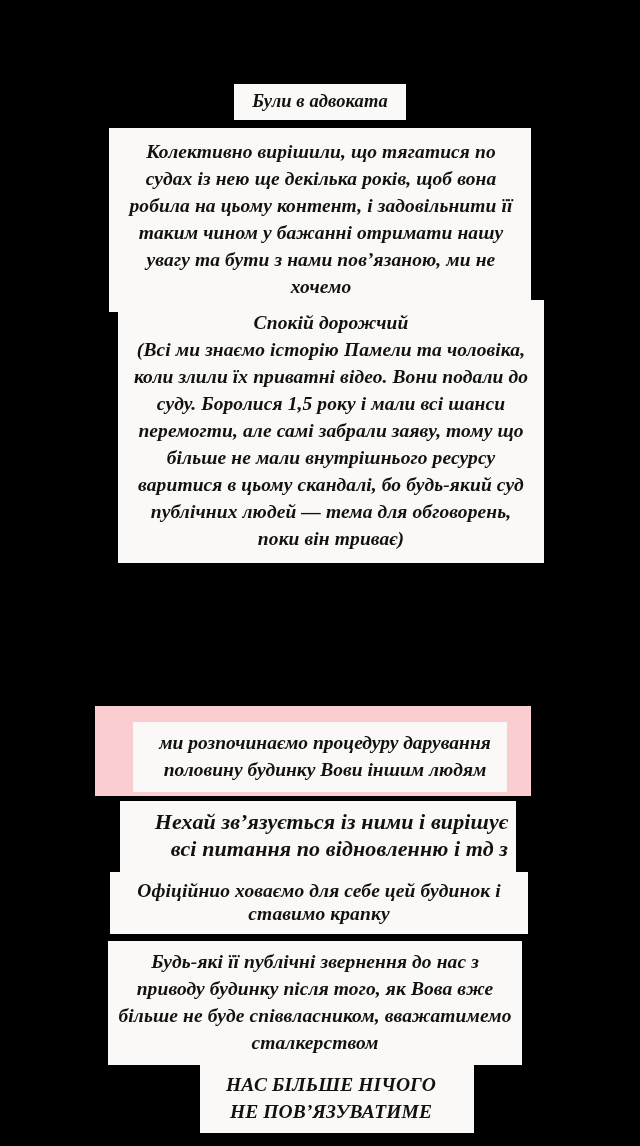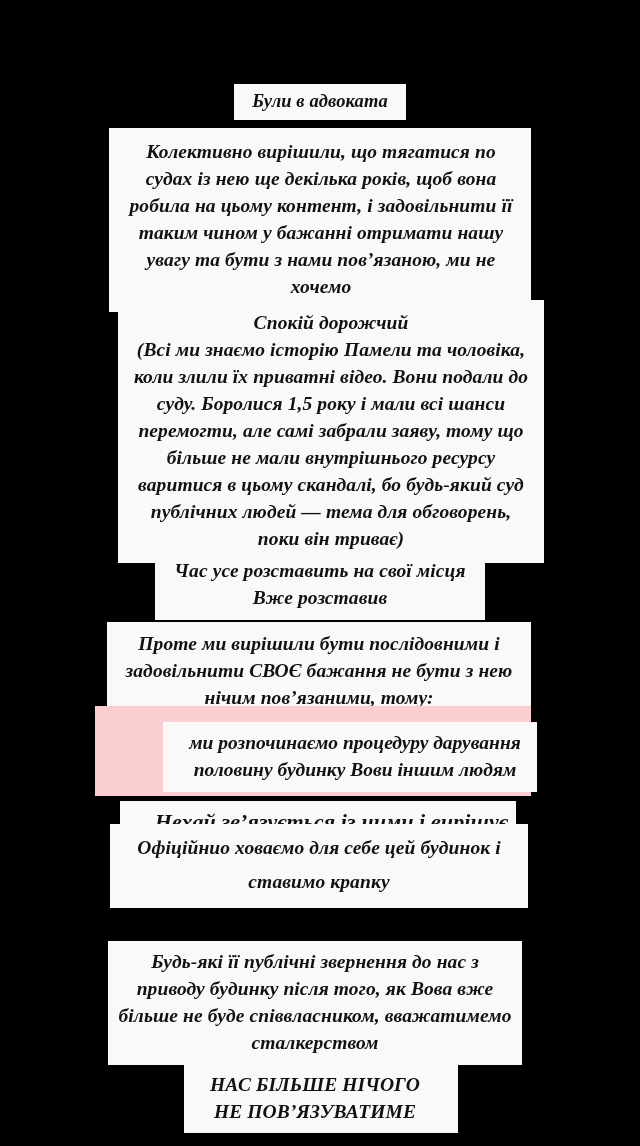--- a/index.html
+++ b/index.html
@@ -60,31 +60,31 @@
     left: 107px; top: 622px; width: 424px;
     padding: 8px 12px 10px 12px;
     font-size: 19.5px; line-height: 27px;
   }
   .card-7 {
     left: 120px; top: 801px; width: 396px;
     padding: 7px 8px 9px 10px;
     font-size: 22px; line-height: 27px; text-align: right;
   }
   .card-8 {
-    left: 110px; top: 824px; width: 418px;
+    left: 110px; top: 872px; width: 418px;
     padding: 7px 10px 9px 10px;
-    font-size: 19.5px; line-height: 34px;
+    font-size: 19.5px; line-height: 23px;
   }
   .card-9 {
     left: 108px; top: 941px; width: 414px;
     padding: 7px 10px 9px 10px;
     font-size: 19.5px; line-height: 27px;
   }
   .card-10 {
-    left: 184px; top: 1065px; width: 274px;
+    left: 200px; top: 1065px; width: 274px;
     padding: 6px 22px 8px 10px;
     font-size: 19.5px; line-height: 27px;
     font-style: italic;
   }
 
   
   .highlight-band {
     position: absolute;
     left: 95px; top: 706px;
     width: 436px; height: 90px;
@@ -110,39 +110,35 @@
     background: #faf9f7;
     color: #111111;
     font-style: italic;
     font-weight: 700;
     font-size: 19.5px;
     line-height: 27px;
     text-align: center;
     white-space: pre-line;
     box-sizing: border-box;
     z-index: 5;
-    margin-left: 30px;
   }
 </style>
 </head>
 <body>
 
 <div id="story-canvas">
 
   <div class="text-card card-1">Були в адвоката</div>
 
   <div class="text-card card-2">Колективно вирішили, що тягатися по судах із нею ще декілька років, щоб вона робила на цьому контент, і задовільнити її таким чином у бажанні отримати нашу увагу та бути з нами пов’язаною, ми не хочемо</div>
 
   <div class="text-card card-3">Спокій дорожчий
 (Всі ми знаємо історію Памели та чоловіка, коли злили їх приватні відео. Вони подали до суду. Боролися 1,5 року і мали всі шанси перемогти, але самі забрали заяву, тому що більше не мали внутрішнього ресурсу варитися в цьому скандалі, бо будь-який суд публічних людей — тема для обговорень, поки він триває)</div>
 
-  <div class="text-card card-4">Час усе розставить на свої місця
-Вже розставив</div>
 
-  <div class="text-card card-5">Проте ми вирішили бути послідовними і задовільнити СВОЄ бажання не бути з нею нічим пов’язаними, тому:</div>
 
   <div class="highlight-band">
     <div class="highlight-red-text">пер                                                                и
 ни інших людей</div>
   </div>
 
   <div class="overlay-card">ми розпочинаємо процедуру дарування половину будинку Вови іншим людям</div>
 
   <div class="text-card card-7">Нехай зв’язується із ними і вирішує всі питання по відновленню і тд з ними</div>
 

